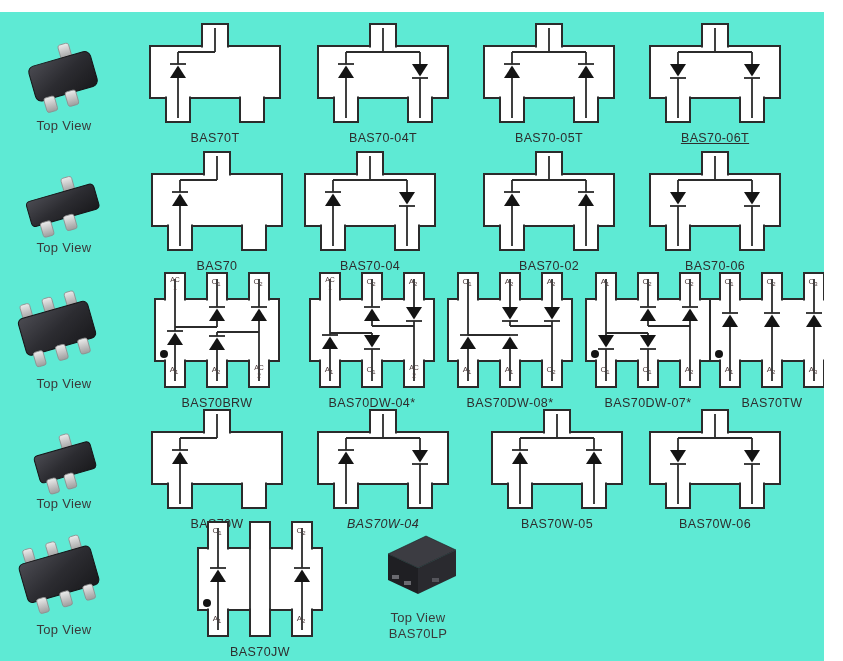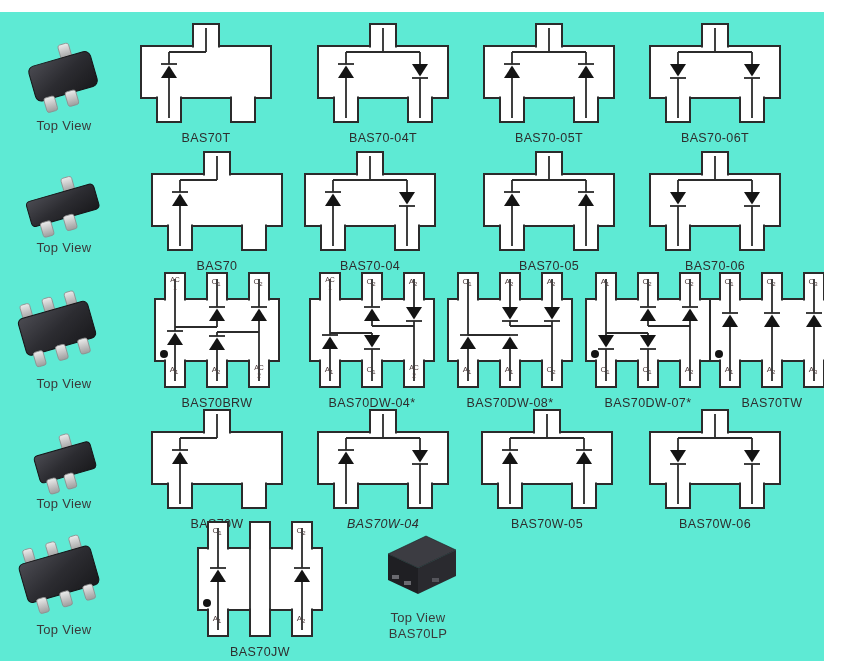--- a/index.html
+++ b/index.html
@@ -80,21 +80,21 @@
             <rect x="68" y="11" width="10" height="15" rx="2.5" fill="url(#gLead)" stroke="#8d8d8d" stroke-width="0.8"></rect>
             <rect x="12" y="24" width="74" height="40" rx="5" fill="url(#gBody)" stroke="#141416" stroke-width="1"></rect>
             <rect x="20" y="62" width="10" height="15" rx="2.5" fill="url(#gLead)" stroke="#8d8d8d" stroke-width="0.8"></rect>
             <rect x="44" y="62" width="10" height="15" rx="2.5" fill="url(#gLead)" stroke="#8d8d8d" stroke-width="0.8"></rect>
             <rect x="68" y="62" width="10" height="15" rx="2.5" fill="url(#gLead)" stroke="#8d8d8d" stroke-width="0.8"></rect>
           </g>
         </svg></div>
       <div class="caption" style="left: 12px; top: 610px; position: absolute; color: rgb(58, 58, 58);">Top View</div>
     </div>
   <div id="rows">
-      <div class="cell" style="left: 131px; top: 8px; width: 150px;"><svg width="150" height="106" viewBox="0 0 150 106">
+      <div class="cell" style="left: 140px; top: 8px; width: 150px;"><svg width="150" height="106" viewBox="0 0 150 106">
           <rect x="10" y="26" width="130" height="52" fill="#fff" stroke="#2b2b2b" stroke-width="2"></rect>
           <path d="M62 27.5 L62 4 L88 4 L88 27.5" fill="#fff" stroke="#2b2b2b" stroke-width="2"></path>
           <path d="M26 76.5 L26 102 L50 102 L50 76.5" fill="#fff" stroke="#2b2b2b" stroke-width="2"></path>
           <path d="M100 76.5 L100 102 L124 102 L124 76.5" fill="#fff" stroke="#2b2b2b" stroke-width="2"></path>
           <line x1="75" y1="8" x2="75" y2="32" stroke="#2b2b2b" stroke-width="1.8"></line>
           <line x1="75" y1="32" x2="38" y2="32" stroke="#2b2b2b" stroke-width="1.8"></line>
           <line x1="38" y1="32" x2="38" y2="44" stroke="#2b2b2b" stroke-width="1.8"></line>
           <g>
             <line x1="30" y1="44" x2="46" y2="44" stroke="#2b2b2b" stroke-width="1.8"></line>
             <polygon points="38,45.5 30,58 46,58" fill="#141414"></polygon>
@@ -153,21 +153,21 @@
             <polygon points="30,44 46,44 38,56.5" fill="#141414"></polygon>
             <line x1="30" y1="58" x2="46" y2="58" stroke="#2b2b2b" stroke-width="1.8"></line>
           </g>
           <line x1="38" y1="58" x2="38" y2="98" stroke="#2b2b2b" stroke-width="1.8"></line>
           <line x1="112" y1="32" x2="112" y2="44" stroke="#2b2b2b" stroke-width="1.8"></line>
           <g>
             <polygon points="104,44 120,44 112,56.5" fill="#141414"></polygon>
             <line x1="104" y1="58" x2="120" y2="58" stroke="#2b2b2b" stroke-width="1.8"></line>
           </g>
           <line x1="112" y1="58" x2="112" y2="98" stroke="#2b2b2b" stroke-width="1.8"></line>
-        </svg><div class="plabel" style="color: rgb(46, 46, 46);">BAS70-06T</div></div>
+        </svg><div class="plabel" style="color: rgb(46, 46, 46); text-decoration: underline;">BAS70-06T</div></div>
       <div class="cell" style="left: 142px; top: 136px; width: 150px;"><svg width="150" height="106" viewBox="0 0 150 106">
           <rect x="10" y="26" width="130" height="52" fill="#fff" stroke="#2b2b2b" stroke-width="2"></rect>
           <path d="M62 27.5 L62 4 L88 4 L88 27.5" fill="#fff" stroke="#2b2b2b" stroke-width="2"></path>
           <path d="M26 76.5 L26 102 L50 102 L50 76.5" fill="#fff" stroke="#2b2b2b" stroke-width="2"></path>
           <path d="M100 76.5 L100 102 L124 102 L124 76.5" fill="#fff" stroke="#2b2b2b" stroke-width="2"></path>
           <line x1="75" y1="8" x2="75" y2="32" stroke="#2b2b2b" stroke-width="1.8"></line>
           <line x1="75" y1="32" x2="38" y2="32" stroke="#2b2b2b" stroke-width="1.8"></line>
           <line x1="38" y1="32" x2="38" y2="44" stroke="#2b2b2b" stroke-width="1.8"></line>
           <g>
             <line x1="30" y1="44" x2="46" y2="44" stroke="#2b2b2b" stroke-width="1.8"></line>
@@ -207,21 +207,21 @@
             <line x1="30" y1="44" x2="46" y2="44" stroke="#2b2b2b" stroke-width="1.8"></line>
             <polygon points="38,45.5 30,58 46,58" fill="#141414"></polygon>
           </g>
           <line x1="38" y1="58" x2="38" y2="98" stroke="#2b2b2b" stroke-width="1.8"></line>
           <line x1="112" y1="32" x2="112" y2="44" stroke="#2b2b2b" stroke-width="1.8"></line>
           <g>
             <line x1="104" y1="44" x2="120" y2="44" stroke="#2b2b2b" stroke-width="1.8"></line>
             <polygon points="112,45.5 104,58 120,58" fill="#141414"></polygon>
           </g>
           <line x1="112" y1="58" x2="112" y2="98" stroke="#2b2b2b" stroke-width="1.8"></line>
-        </svg><div class="plabel" style="color: rgb(46, 46, 46);">BAS70-05</div></div>
+        </svg><div class="plabel" style="color: rgb(46, 46, 46);">BAS70-02</div></div>
       <div class="cell" style="left: 640px; top: 136px; width: 150px;"><svg width="150" height="106" viewBox="0 0 150 106">
           <rect x="10" y="26" width="130" height="52" fill="#fff" stroke="#2b2b2b" stroke-width="2"></rect>
           <path d="M62 27.5 L62 4 L88 4 L88 27.5" fill="#fff" stroke="#2b2b2b" stroke-width="2"></path>
           <path d="M26 76.5 L26 102 L50 102 L50 76.5" fill="#fff" stroke="#2b2b2b" stroke-width="2"></path>
           <path d="M100 76.5 L100 102 L124 102 L124 76.5" fill="#fff" stroke="#2b2b2b" stroke-width="2"></path>
           <line x1="75" y1="8" x2="75" y2="32" stroke="#2b2b2b" stroke-width="1.8"></line>
           <line x1="38" y1="32" x2="112" y2="32" stroke="#2b2b2b" stroke-width="1.8"></line>
           <line x1="38" y1="32" x2="38" y2="44" stroke="#2b2b2b" stroke-width="1.8"></line>
           <g>
             <polygon points="30,44 46,44 38,56.5" fill="#141414"></polygon>
@@ -470,21 +470,21 @@
             <polygon points="38,45.5 30,58 46,58" fill="#141414"></polygon>
           </g>
           <line x1="38" y1="58" x2="38" y2="98" stroke="#2b2b2b" stroke-width="1.8"></line>
           <line x1="112" y1="32" x2="112" y2="44" stroke="#2b2b2b" stroke-width="1.8"></line>
           <g>
             <polygon points="104,44 120,44 112,56.5" fill="#141414"></polygon>
             <line x1="104" y1="58" x2="120" y2="58" stroke="#2b2b2b" stroke-width="1.8"></line>
           </g>
           <line x1="112" y1="58" x2="112" y2="98" stroke="#2b2b2b" stroke-width="1.8"></line>
         </svg><div class="plabel" style="color: rgb(46, 46, 46); font-style: italic;">BAS70W-04</div></div>
-      <div class="cell" style="left: 472px; top: 394px; width: 150px;"><svg width="150" height="106" viewBox="0 0 150 106">
+      <div class="cell" style="left: 482px; top: 394px; width: 150px;"><svg width="150" height="106" viewBox="0 0 150 106">
           <rect x="10" y="26" width="130" height="52" fill="#fff" stroke="#2b2b2b" stroke-width="2"></rect>
           <path d="M62 27.5 L62 4 L88 4 L88 27.5" fill="#fff" stroke="#2b2b2b" stroke-width="2"></path>
           <path d="M26 76.5 L26 102 L50 102 L50 76.5" fill="#fff" stroke="#2b2b2b" stroke-width="2"></path>
           <path d="M100 76.5 L100 102 L124 102 L124 76.5" fill="#fff" stroke="#2b2b2b" stroke-width="2"></path>
           <line x1="75" y1="8" x2="75" y2="32" stroke="#2b2b2b" stroke-width="1.8"></line>
           <line x1="38" y1="32" x2="112" y2="32" stroke="#2b2b2b" stroke-width="1.8"></line>
           <line x1="38" y1="32" x2="38" y2="44" stroke="#2b2b2b" stroke-width="1.8"></line>
           <g>
             <line x1="30" y1="44" x2="46" y2="44" stroke="#2b2b2b" stroke-width="1.8"></line>
             <polygon points="38,45.5 30,58 46,58" fill="#141414"></polygon>

